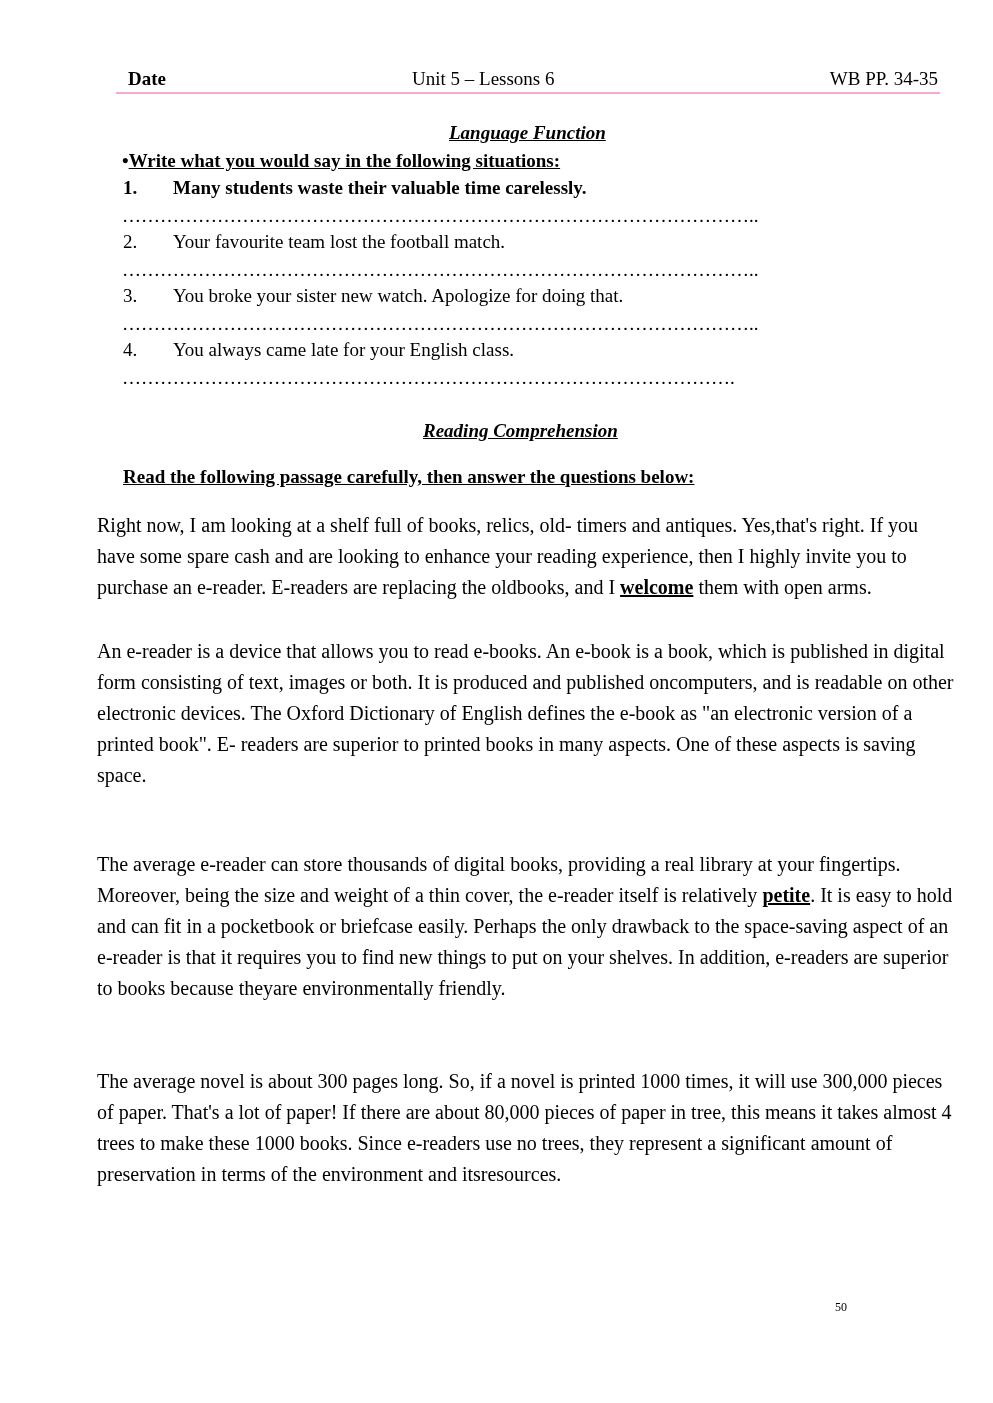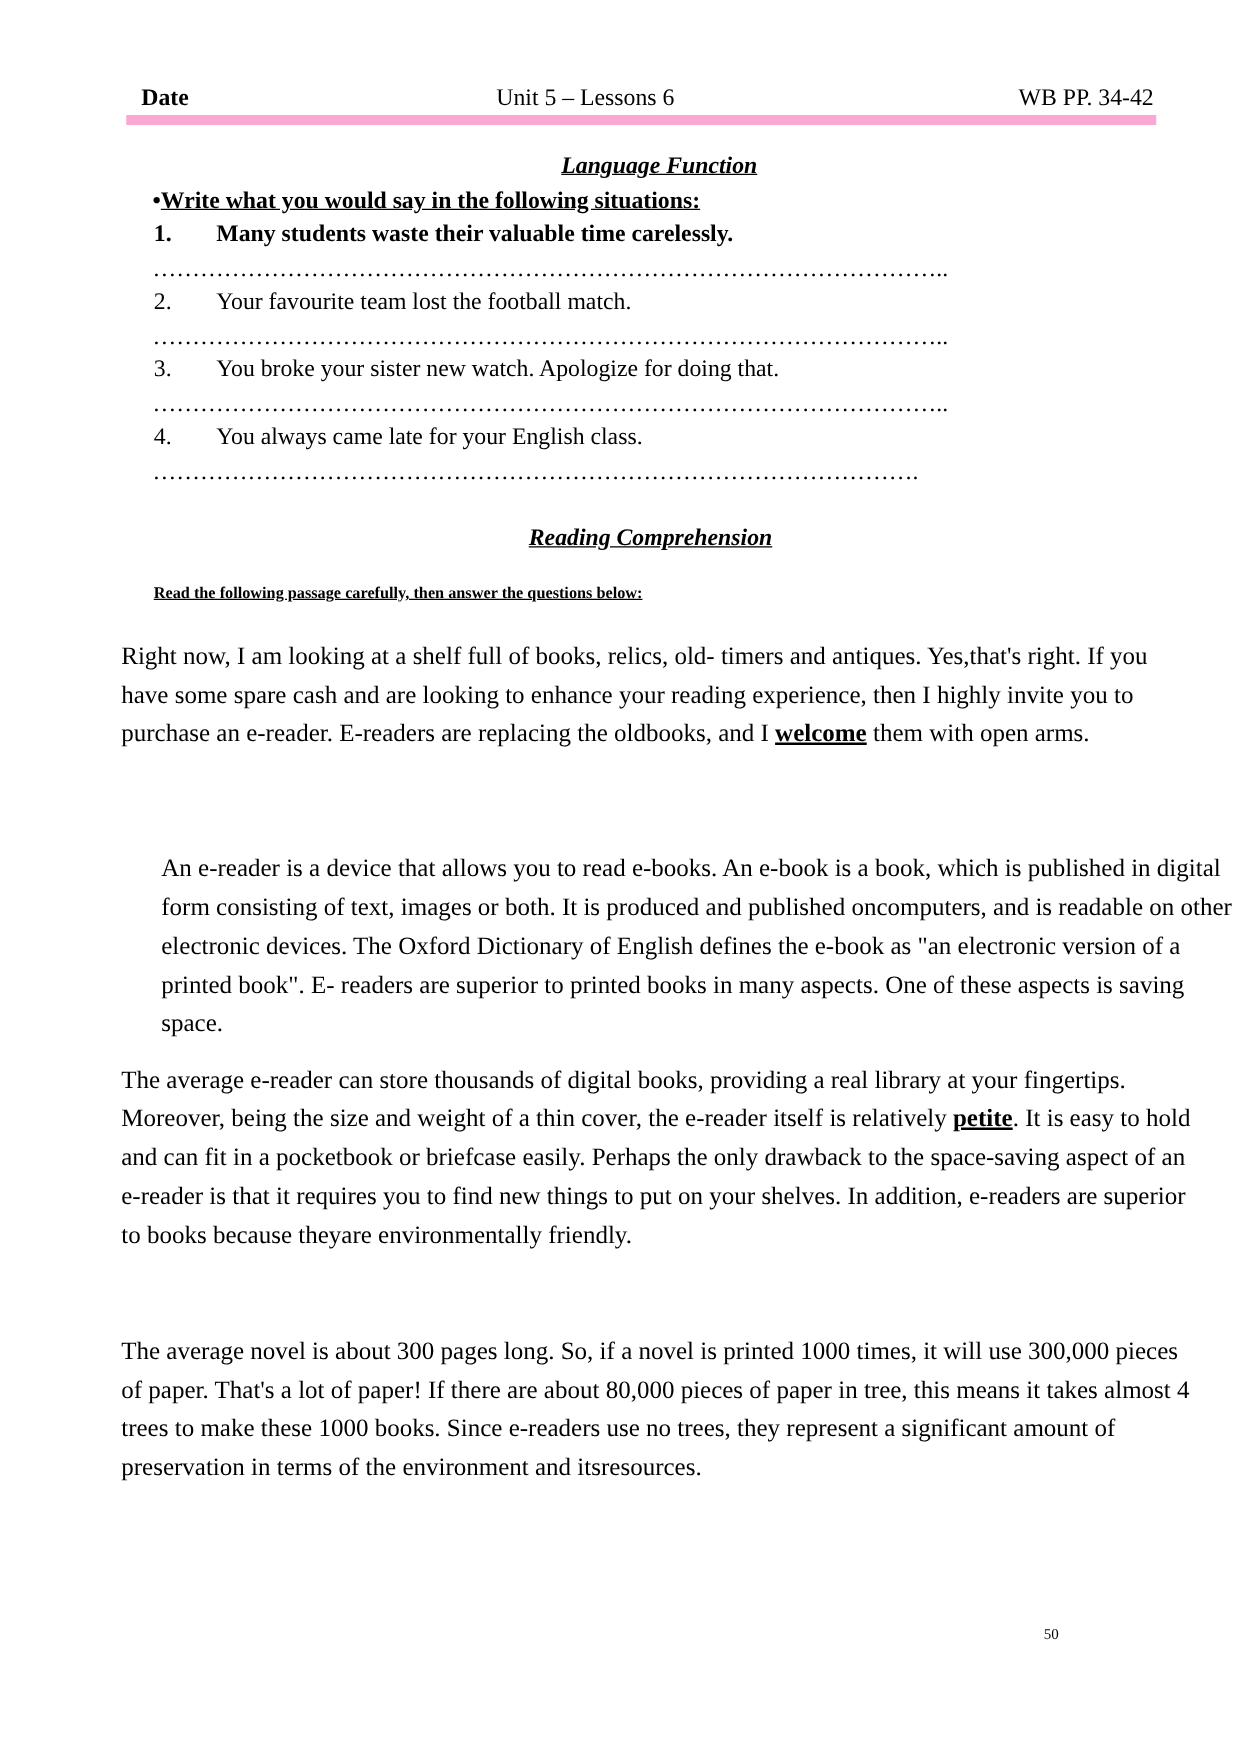--- a/index.html
+++ b/index.html
@@ -1,39 +1,39 @@
 <!DOCTYPE html>
 <html><head>
 <meta charset="utf-8">
 <style>
   html, body { margin:0; padding:0; background:#ffffff; }
   body { width:993px; height:1403px; position:relative; font-family:"Liberation Serif", serif; color:#000; overflow:hidden; }
-  .header { position:absolute; left:101px; top:68px; width:824px; height:24px; border-bottom:8px solid #f9a8d4; font-size:19px; }
+  .header { position:absolute; left:116px; top:68px; width:824px; height:24px; border-bottom:2px solid #f9a8d4; font-size:19px; }
   .header .date { position:absolute; left:12px; top:0; font-weight:bold; }
   .header .unit { position:absolute; left:296px; top:0; }
   .header .wb { position:absolute; right:2px; top:0; }
   .title { position:absolute; font-size:19px; font-weight:bold; text-decoration:underline;font-style:italic; }
   .instr { position:absolute; left:122px; top:150px; font-size:19px; font-weight:bold; }
   .instr .txt { text-decoration:underline; }
   .q { position:absolute; left:123px; font-size:19px; }
   .q .num { display:inline-block; width:50px; }
   .dots { position:absolute; left:122px; font-size:19px; letter-spacing:0px; white-space:nowrap; }
-  .read-instr { position:absolute; left:123px; top:466px; font-size:13px; font-weight:bold; text-decoration:underline; }
+  .read-instr { position:absolute; left:123px; top:466px; font-size:19px; font-weight:bold; text-decoration:underline; }
   .para { position:absolute; left:97px; width:860px; font-size:20px; line-height:31px; }
   .para p { margin:0; }
   .kw { font-weight:bold; text-decoration:underline; }
   .pagenum { position:absolute; left:835px; top:1300px; font-size:12px; }
 </style>
 </head>
 <body>
 
 <div class="header">
   <span class="date">Date</span>
   <span class="unit">Unit 5 – Lessons 6</span>
-  <span class="wb">WB PP. 34-42</span>
+  <span class="wb">WB PP. 34-35</span>
 </div>
 
 <div class="title" style="left:449px; top:122px;">Language Function</div>
 
 <div class="instr">
   <span>•</span><span class="txt">Write what you would say in the following situations:</span>
 </div>
 
 <div class="q" style="top:177px;font-weight:bold;">
   <span class="num">1.</span><span>Many students waste their valuable time carelessly.</span>
@@ -56,21 +56,21 @@
 <div class="dots" style="top:367px;">…………………………………………………………………………………….</div>
 
 <div class="title" style="left:423px; top:420px;">Reading Comprehension</div>
 
 <div class="read-instr">Read the following passage carefully, then answer the questions below:</div>
 
 <div class="para" style="top:510px;">
   <p><span>Right now, I am looking at a shelf full of books, relics, old- timers and antiques. Yes,that's right. If you have some spare cash and are looking to enhance your reading experience, then I highly invite you to purchase an e-reader. E-readers are replacing the oldbooks, and I </span><span class="kw">welcome</span><span> them with open arms.</span></p>
 </div>
 
-<div class="para" style="top:680px;margin-left:32px;">
+<div class="para" style="top:636px;">
   <p>An e-reader is a device that allows you to read e-books. An e-book is a book, which is published in digital form consisting of text, images or both. It is produced and published oncomputers, and is readable on other electronic devices. The Oxford Dictionary of English defines the e-book as "an electronic version of a printed book". E- readers are superior to printed books in many aspects. One of these aspects is saving space.</p>
 </div>
 
 <div class="para" style="top:849px;">
   <p><span>The average e-reader can store thousands of digital books, providing a real library at your fingertips. Moreover, being the size and weight of a thin cover, the e-reader itself is relatively </span><span class="kw">petite</span><span>. It is easy to hold and can fit in a pocketbook or briefcase easily. Perhaps the only drawback to the space-saving aspect of an e-reader is that it requires you to find new things to put on your shelves. In addition, e-readers are superior to books because theyare environmentally friendly.</span></p>
 </div>
 
 <div class="para" style="top:1066px;">
   <p>The average novel is about 300 pages long. So, if a novel is printed 1000 times, it will use 300,000 pieces of paper. That's a lot of paper! If there are about 80,000 pieces of paper in tree, this means it takes almost 4 trees to make these 1000 books. Since e-readers use no trees, they represent a significant amount of preservation in terms of the environment and itsresources.</p>
 </div>

